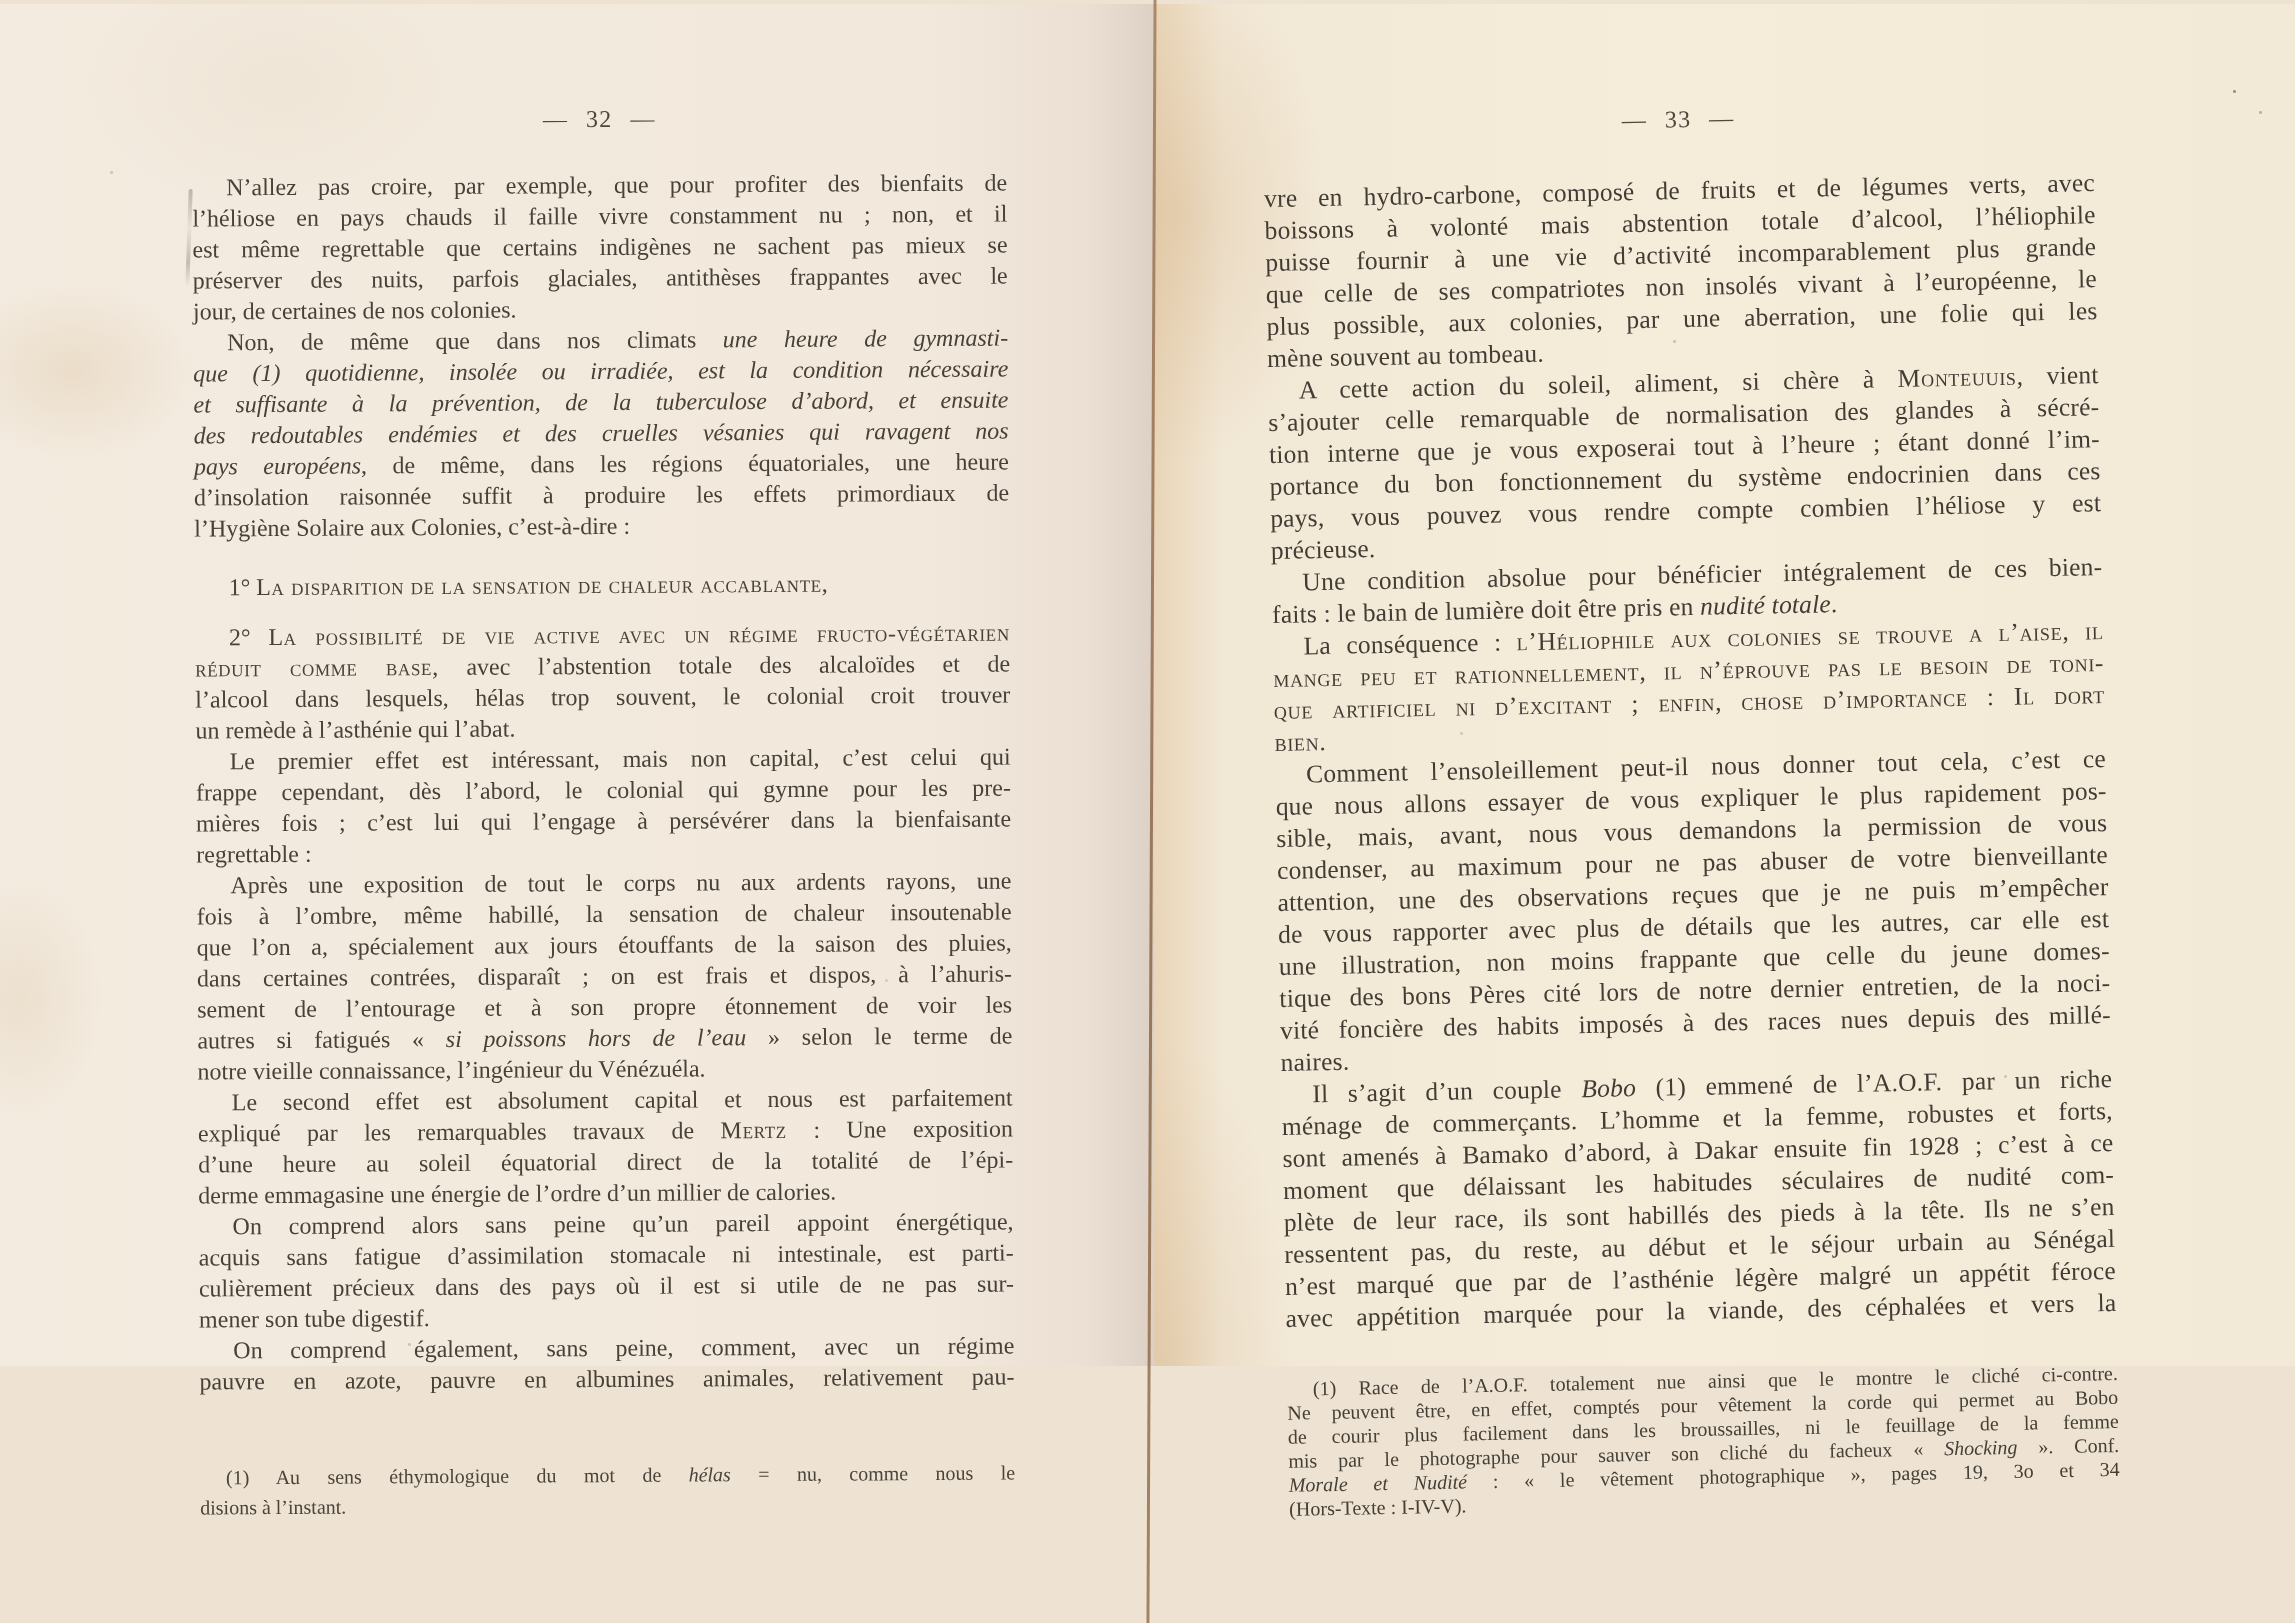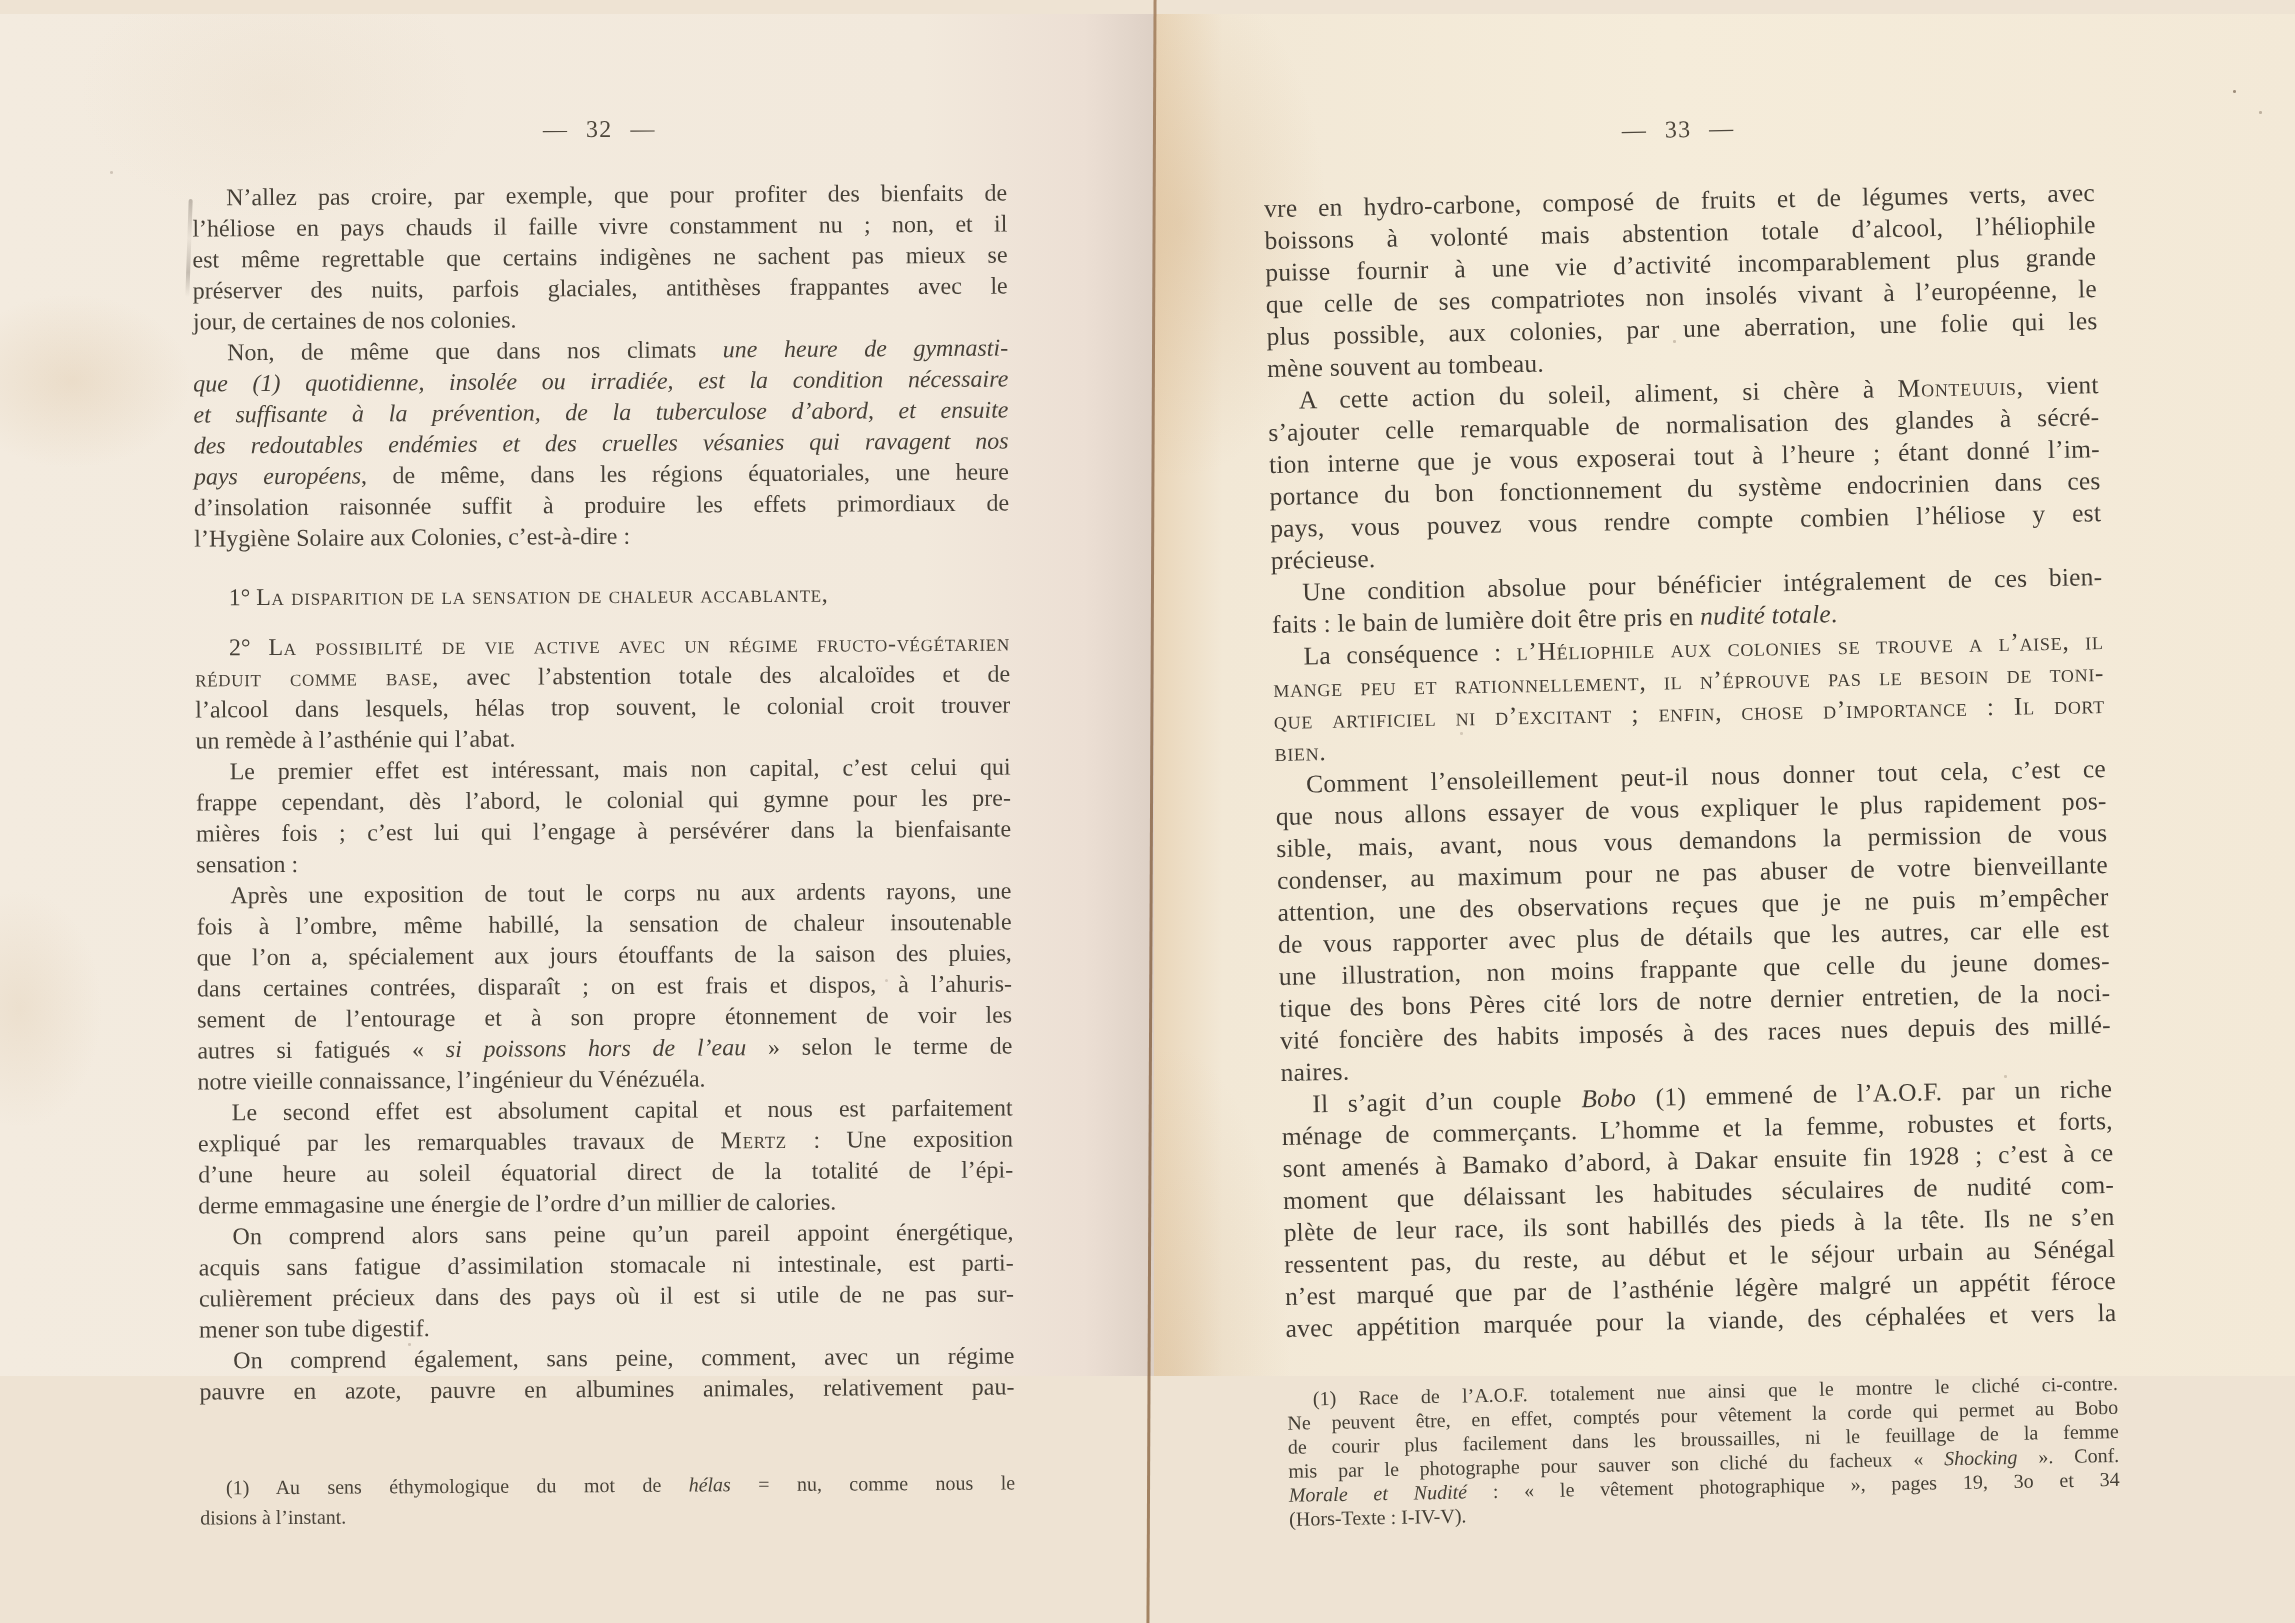--- a/index.html
+++ b/index.html
@@ -1,21 +1,21 @@
 <!DOCTYPE html>
 <html style="font-size:10.5px"><head>
 <meta charset="utf-8">
 <style>
   html,body{margin:0;padding:0;}
   body{
     width:2295px;height:1623px;position:relative;overflow:hidden;
     background:#eee3d3;
     font-family:"Liberation Serif", serif;
   }
-  .page{position:absolute;top:14px;height:1362px;}
+  .page{position:absolute;top:4px;height:1362px;}
   .page-left{
     left:0;width:1154px;
     background:
       radial-gradient(ellipse 170px 124px at 72px 367px, rgba(205,170,125,0.22), transparent 70%),
       radial-gradient(ellipse 118px 170px at 19.6px 995px, rgba(200,165,120,0.16), transparent 70%),
       radial-gradient(ellipse 262px 170px at 275px 79px, rgba(210,185,150,0.10), transparent 75%),
       linear-gradient(to right,#f3ebdf 0%,#f2e9dc 80%,#ecdfd4 94%,#ddd0c5 100%);
   }
   .page-right{
     left:1154px;width:1142px;
@@ -79,21 +79,21 @@
         <div class="line just"><span class="seg-n">d’insolation raisonnée suffit à produire les effets primordiaux de</span></div>
         <div class="line"><span class="seg-n">l’Hygiène Solaire aux Colonies, c’est-à-dire :</span></div>
         <div class="line ind" style="margin-top: 27.5px;"><span class="seg-n">1° </span><span class="seg-sc">La disparition de la sensation de chaleur accablante,</span></div>
         <div class="line just ind" style="margin-top: 19.6px;"><span class="seg-n">2° </span><span class="seg-sc">La possibilité de vie active avec un régime fructo-végétarien</span></div>
         <div class="line just"><span class="seg-sc">réduit comme base,</span><span class="seg-n"> avec l’abstention totale des alcaloïdes et de</span></div>
         <div class="line just"><span class="seg-n">l’alcool dans lesquels, hélas trop souvent, le colonial croit trouver</span></div>
         <div class="line"><span class="seg-n">un remède à l’asthénie qui l’abat.</span></div>
         <div class="line just ind"><span class="seg-n">Le premier effet est intéressant, mais non capital, c’est celui qui</span></div>
         <div class="line just"><span class="seg-n">frappe cependant, dès l’abord, le colonial qui gymne pour les pre-</span></div>
         <div class="line just"><span class="seg-n">mières fois ; c’est lui qui l’engage à persévérer dans la bienfaisante</span></div>
-        <div class="line"><span class="seg-n">sensation :</span></div>
+        <div class="line"><span class="seg-n">regrettable :</span></div>
         <div class="line just ind"><span class="seg-n">Après une exposition de tout le corps nu aux ardents rayons, une</span></div>
         <div class="line just"><span class="seg-n">fois à l’ombre, même habillé, la sensation de chaleur insoutenable</span></div>
         <div class="line just"><span class="seg-n">que l’on a, spécialement aux jours étouffants de la saison des pluies,</span></div>
         <div class="line just"><span class="seg-n">dans certaines contrées, disparaît ; on est frais et dispos, à l’ahuris-</span></div>
         <div class="line just"><span class="seg-n">sement de l’entourage et à son propre étonnement de voir les</span></div>
         <div class="line just"><span class="seg-n">autres si fatigués « </span><span class="seg-i">si poissons hors de l’eau</span><span class="seg-n"> » selon le terme de</span></div>
         <div class="line"><span class="seg-n">notre vieille connaissance, l’ingénieur du Vénézuéla.</span></div>
         <div class="line just ind"><span class="seg-n">Le second effet est absolument capital et nous est parfaitement</span></div>
         <div class="line just"><span class="seg-n">expliqué par les remarquables travaux de </span><span class="seg-sc">Mertz</span><span class="seg-n"> : Une exposition</span></div>
         <div class="line just"><span class="seg-n">d’une heure au soleil équatorial direct de la totalité de l’épi-</span></div>

